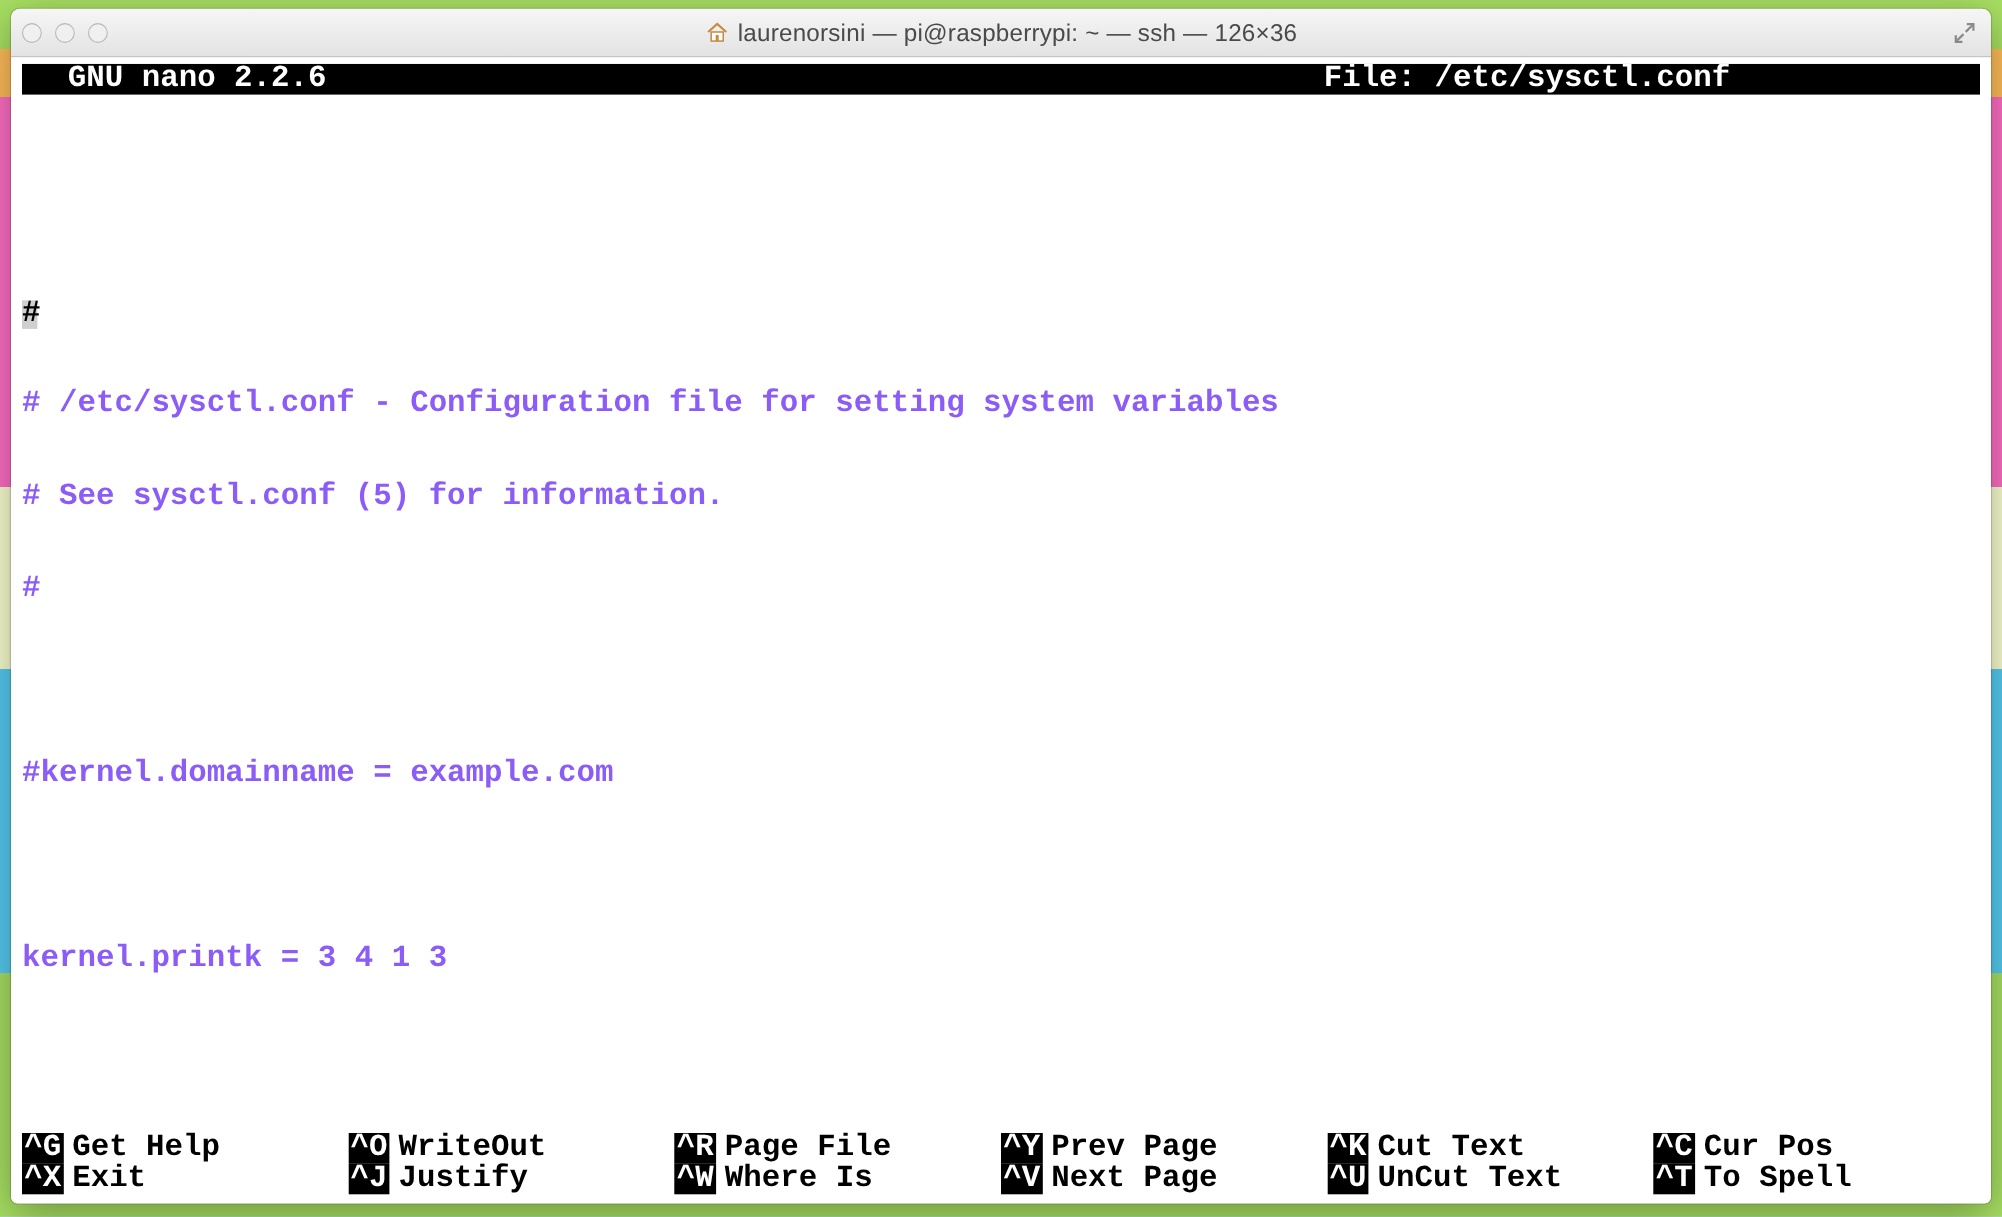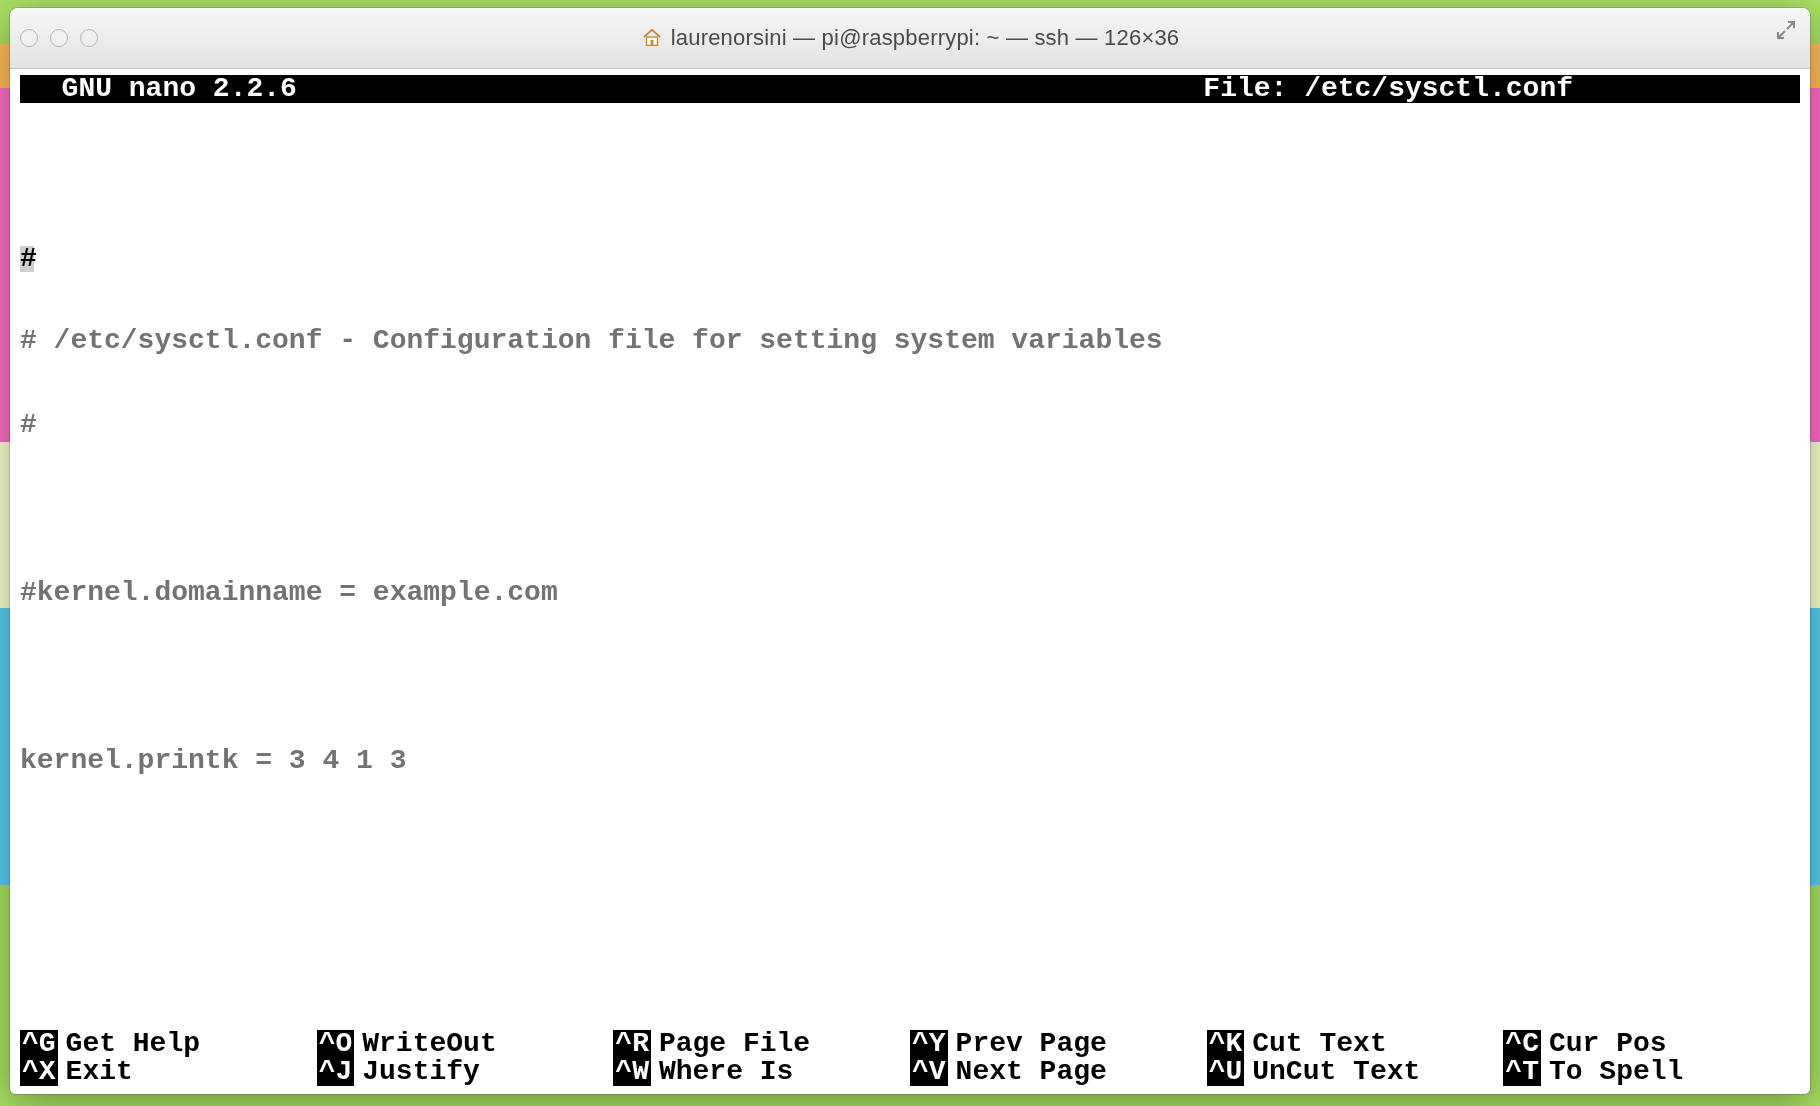--- a/index.html
+++ b/index.html
@@ -36,21 +36,21 @@
     right: 10px;
     bottom: 12px;
     background: #fff;
     border-radius: 8px 8px 6px 6px;
     box-shadow: 0 10px 40px rgba(0,0,0,0.35), 0 0 0 1px rgba(0,0,0,0.15);
     overflow: hidden;
     display: flex;
     flex-direction: column;
   }
   .titlebar {
-    height: 61px;
+    height: 44px;
     background: linear-gradient(#f6f6f6, #e3e3e3);
     border-bottom: 1px solid #bfbfbf;
     display: flex;
     align-items: center;
     position: relative;
     padding: 0 10px;
     flex: 0 0 auto;
   }
   .traffic-lights {
     display: flex;
@@ -114,22 +114,23 @@
     display: flex;
     padding: 0 2px;
   }
   .nh-left { padding: 0 22px 0 6px; }
   .nh-center { flex: 1; text-align: right; }
   .nh-center-inner { display: inline-block; transform: translateX(-45px); }
 
   .editor-body {
     flex: 1 1 auto;
     overflow: hidden;
-    color: #737373;
+    color: #8b5cf6;
     position: relative;
+    margin-top: 44px;
   }
   .line { height: 28px; }
   .cursor-blk {
     background: #cfcfcf;
     display: inline-block;
     width: 14px;
     height: 26px;
     vertical-align: text-bottom;
     position: relative;
   }
@@ -201,20 +202,21 @@
       <div class="nano-header">
         <span class="nh-left">  GNU nano 2.2.6</span>
         <span class="nh-center"><span class="nh-center-inner">File: /etc/sysctl.conf</span></span>
         <span style="width:180px"></span>
       </div>
 
       <div class="editor-body">
         <div class="blank-row"></div>
         <div class="line"><span class="cursor-blk"></span></div>
         <div class="line"># /etc/sysctl.conf - Configuration file for setting system variables</div>
+        <div class="line"># See sysctl.conf (5) for information.</div>
         <div class="line">#</div>
         <div class="line"></div>
         <div class="line">#kernel.domainname = example.com</div>
         <div class="line"></div>
         <div class="line">kernel.printk = 3 4 1 3</div>
         
         
         
         
         

